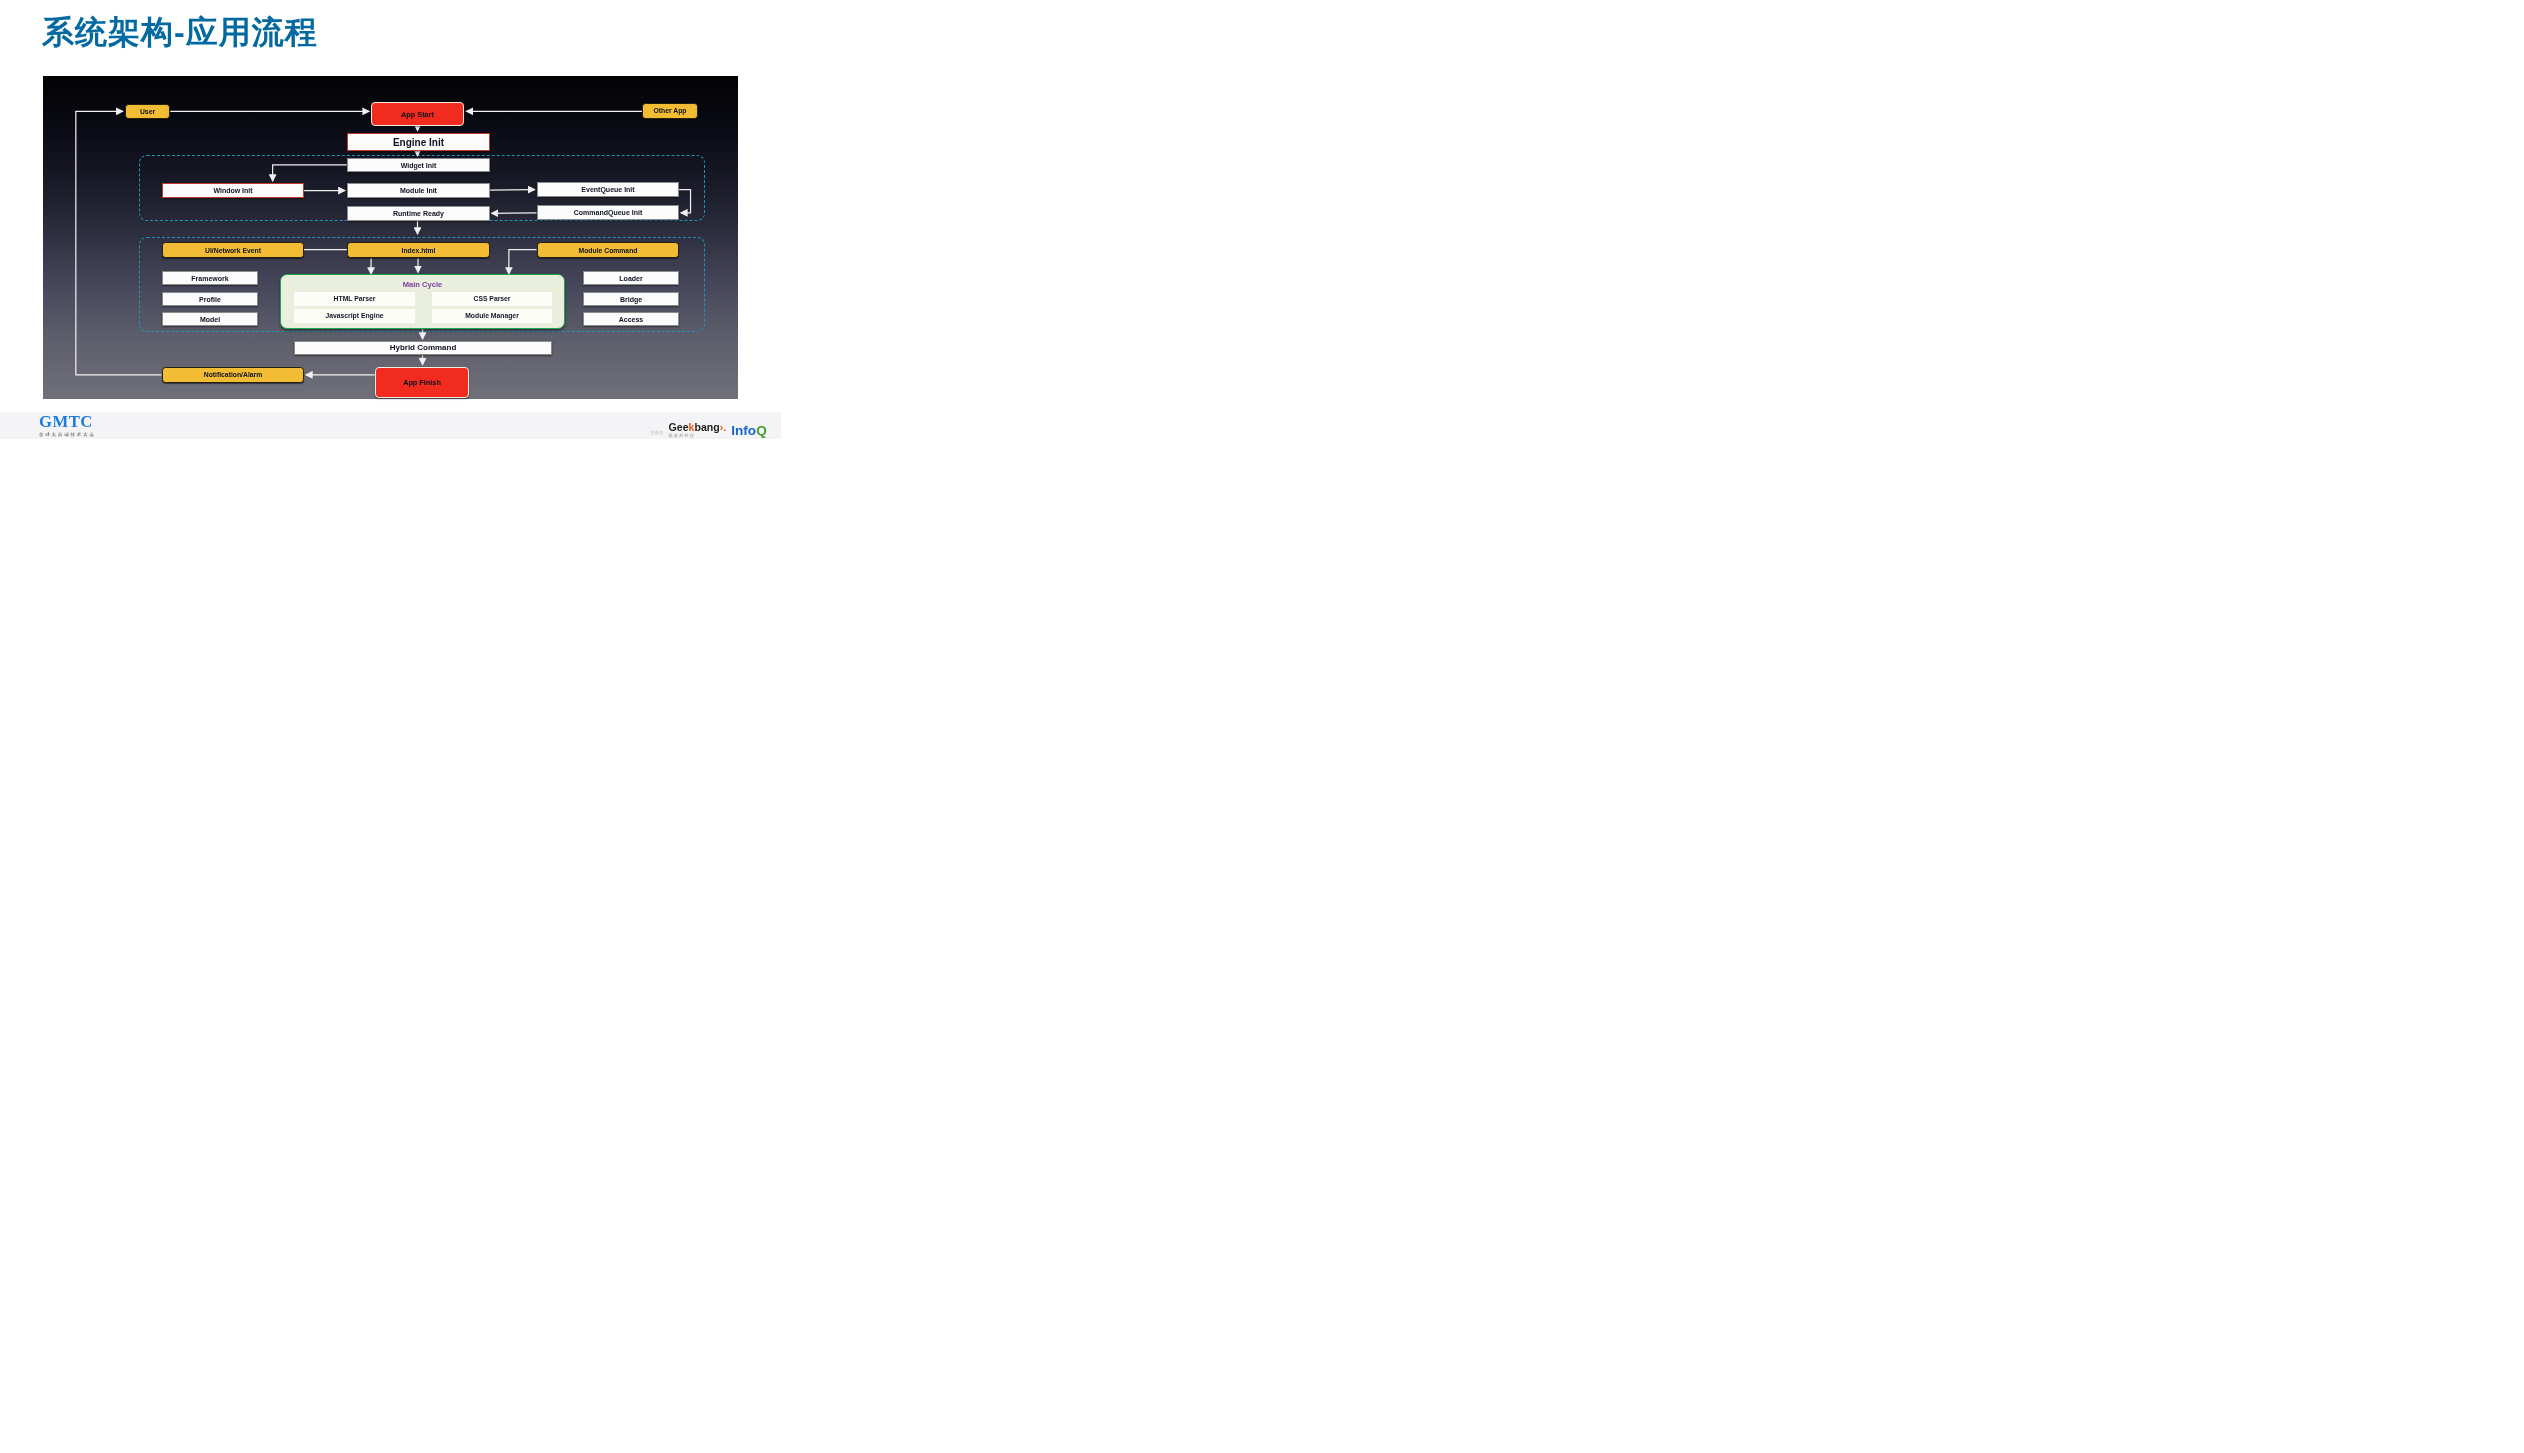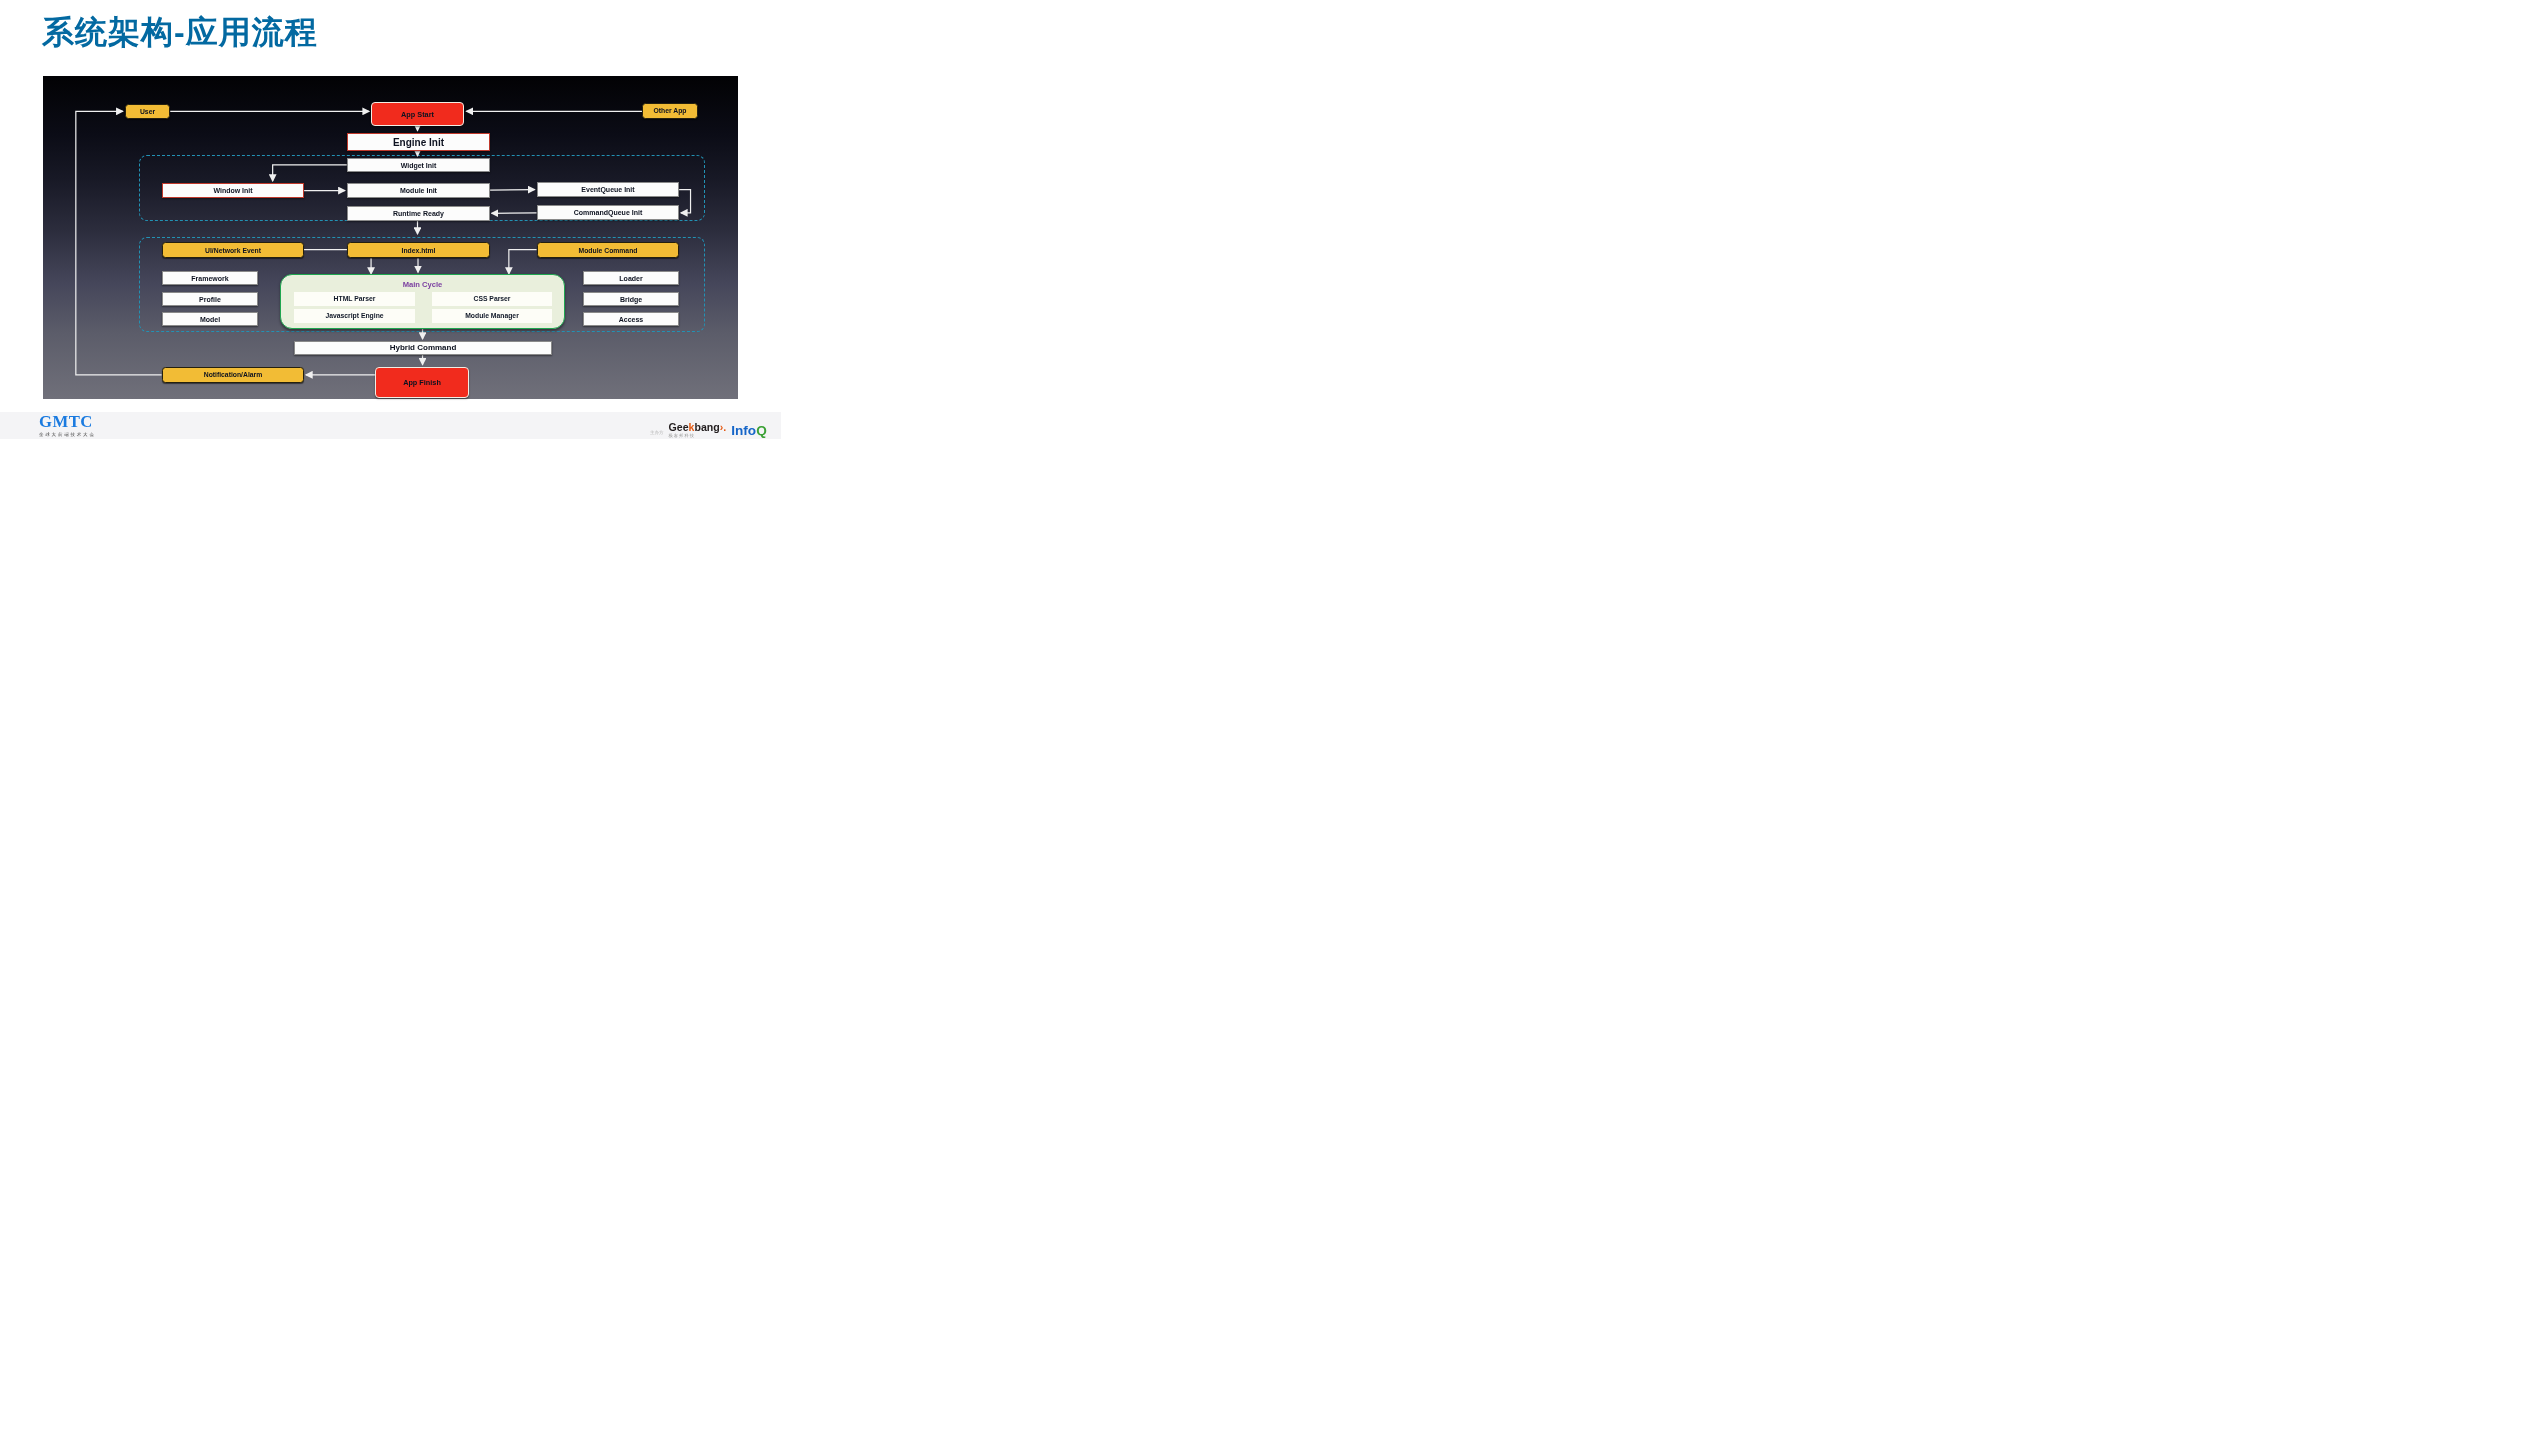--- a/index.html
+++ b/index.html
@@ -140,21 +140,21 @@
       </div>
 
     <div class="node white" style="left:119px;top:216px;width:96px;height:14px;">
         <span>Profile</span>
       </div>
 
     <div class="node white" style="left:119px;top:236px;width:96px;height:14px;">
         <span>Model</span>
       </div>
 
-    <div class="maincycle" style="left:237px;top:198px;width:285px;height:55px;border-radius:12px;">
+    <div class="maincycle" style="left:237px;top:198px;width:285px;height:55px;">
       <div class="maincycle-title">Main Cycle</div>
     </div>
 
     <div class="node inner-white" style="left:251px;top:216px;width:121px;height:13.6px;">
         <span>HTML Parser</span>
       </div>
 
     <div class="node inner-white" style="left:389px;top:216px;width:120px;height:13.6px;">
         <span>CSS Parser</span>
       </div>

